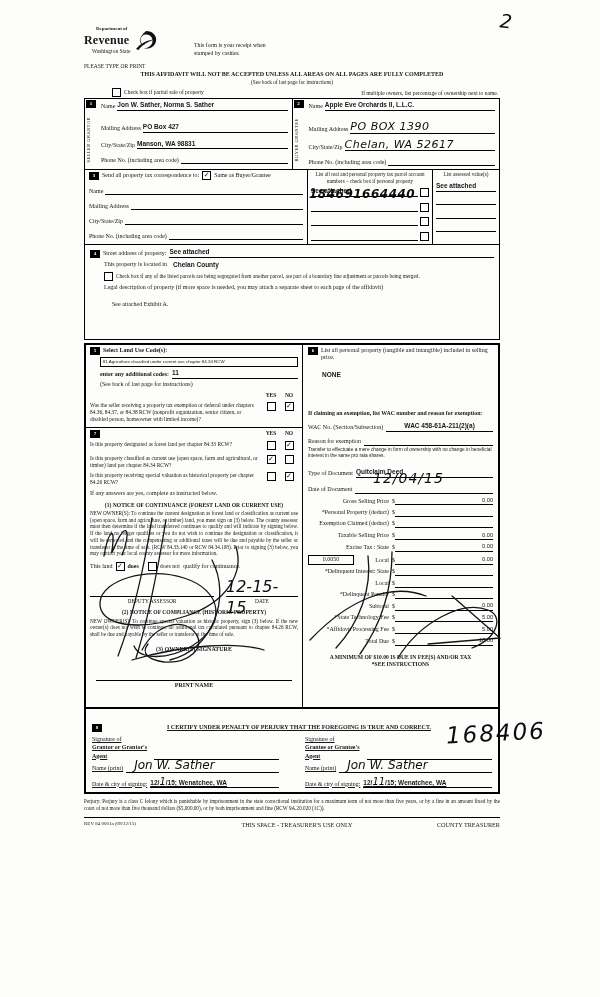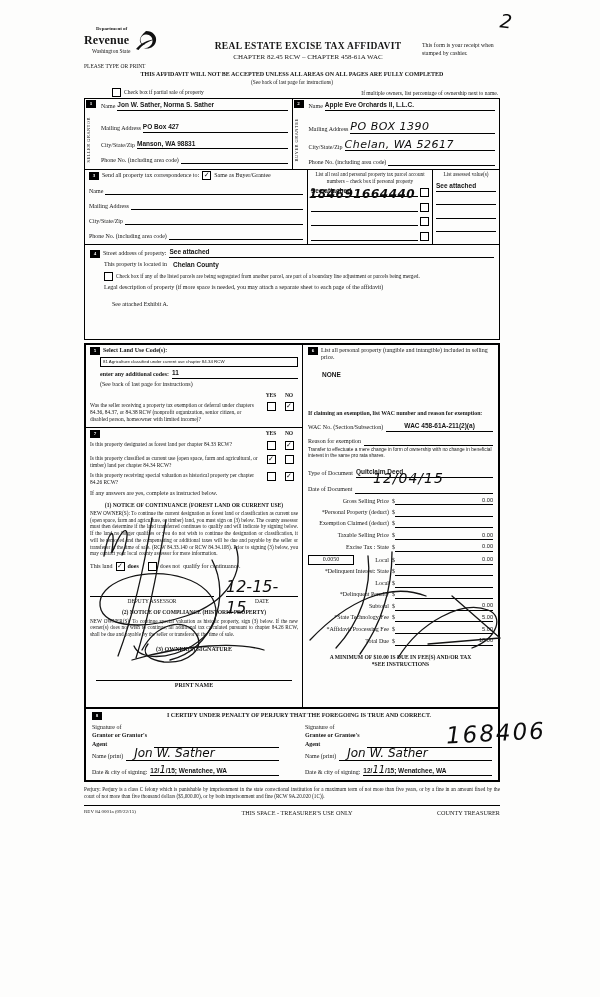--- a/index.html
+++ b/index.html
@@ -103,21 +103,21 @@
   .docline .u{flex:1;}
   .date-hand{position:absolute;left:70px;top:8px;font-size:14px;letter-spacing:1px;}
   .amt-row{display:flex;align-items:flex-end;margin-top:3.4px;}
   .rate-box{border:1px solid #000;width:44px;text-align:center;font-size:6px;margin-right:4px;flex:none;}
   .amt-label{flex:1;text-align:right;padding-right:3px;}
   .amt-line{width:98px;border-bottom:1px solid #000;text-align:right;flex:none;
             font-family:"Liberation Sans",sans-serif;font-size:5.6px;min-height:7px;}
   .minnote{text-align:center;font-weight:bold;font-size:5.6px;margin-top:8px;}
 
   
-  .sec8{border:2px solid #000;border-top:none;padding:3px 6px 4px 6px;}
+  .sec8{border:2px solid #000;border-top:none;padding:15px 6px 4px 6px;text-decoration:underline;}
   .cert-head{display:flex;align-items:center;gap:4px;}
   .cert-head .stmt{flex:1;text-align:center;font-weight:bold;font-size:6px;}
   .cert-cols{display:flex;gap:26px;margin-top:3px;}
   .cert-col{flex:1;}
   .sig-row{display:flex;align-items:flex-end;}
   .sig-lbl{width:62px;line-height:1.35;}
   .sig-row .u{flex:1;min-height:9px;}
   .nm-row{display:flex;align-items:flex-end;margin-top:4px;}
   .nm-row .u{flex:1;position:relative;min-height:8px;}
   .nm-hand{position:absolute;left:8px;bottom:-2px;font-size:12px;white-space:nowrap;}
@@ -151,24 +151,20 @@
             <div class="dept">Department of</div>
             <div class="brand">Revenue</div>
             <div class="wastate">Washington State</div>
           </div>
           <svg width="26" height="24" viewBox="0 0 26 24">
             <path d="M13 2 C20 2 24 7 23 12 C22 18 16 21 10 19 C14 20 19 17 19.5 12.5 C20 8 16.5 5 12.5 5.5 C9 6 7 9 7.6 12 C8 14.5 10 16 12.3 15.8 C10.5 16.6 8 15.5 7.2 13 C6 9.5 8.8 5.8 13 2 Z" fill="#111"></path>
             <path d="M3 20 C8 14 14 11 23 10 C15 12.5 9 16 5.5 21 Z" fill="#111"></path>
           </svg>
         </div>
         <div class="typeprint">PLEASE TYPE OR PRINT</div>
-      </div>
-      <div class="title-col">
-        <div class="title">REAL ESTATE EXCISE TAX AFFIDAVIT</div>
-        <div class="subtitle">CHAPTER 82.45 RCW – CHAPTER 458-61A WAC</div>
       </div>
       <div class="receipt">This form is your receipt when stamped by cashier.</div>
     </div>
     <div class="notice">THIS AFFIDAVIT WILL NOT BE ACCEPTED UNLESS ALL AREAS ON ALL PAGES ARE FULLY COMPLETED</div>
     <div class="seeback">(See back of last page for instructions)</div>
 
     <div class="partial">
       <span class="lft">
         <i class="cb"></i>
         <span>Check box if partial sale of property</span>

